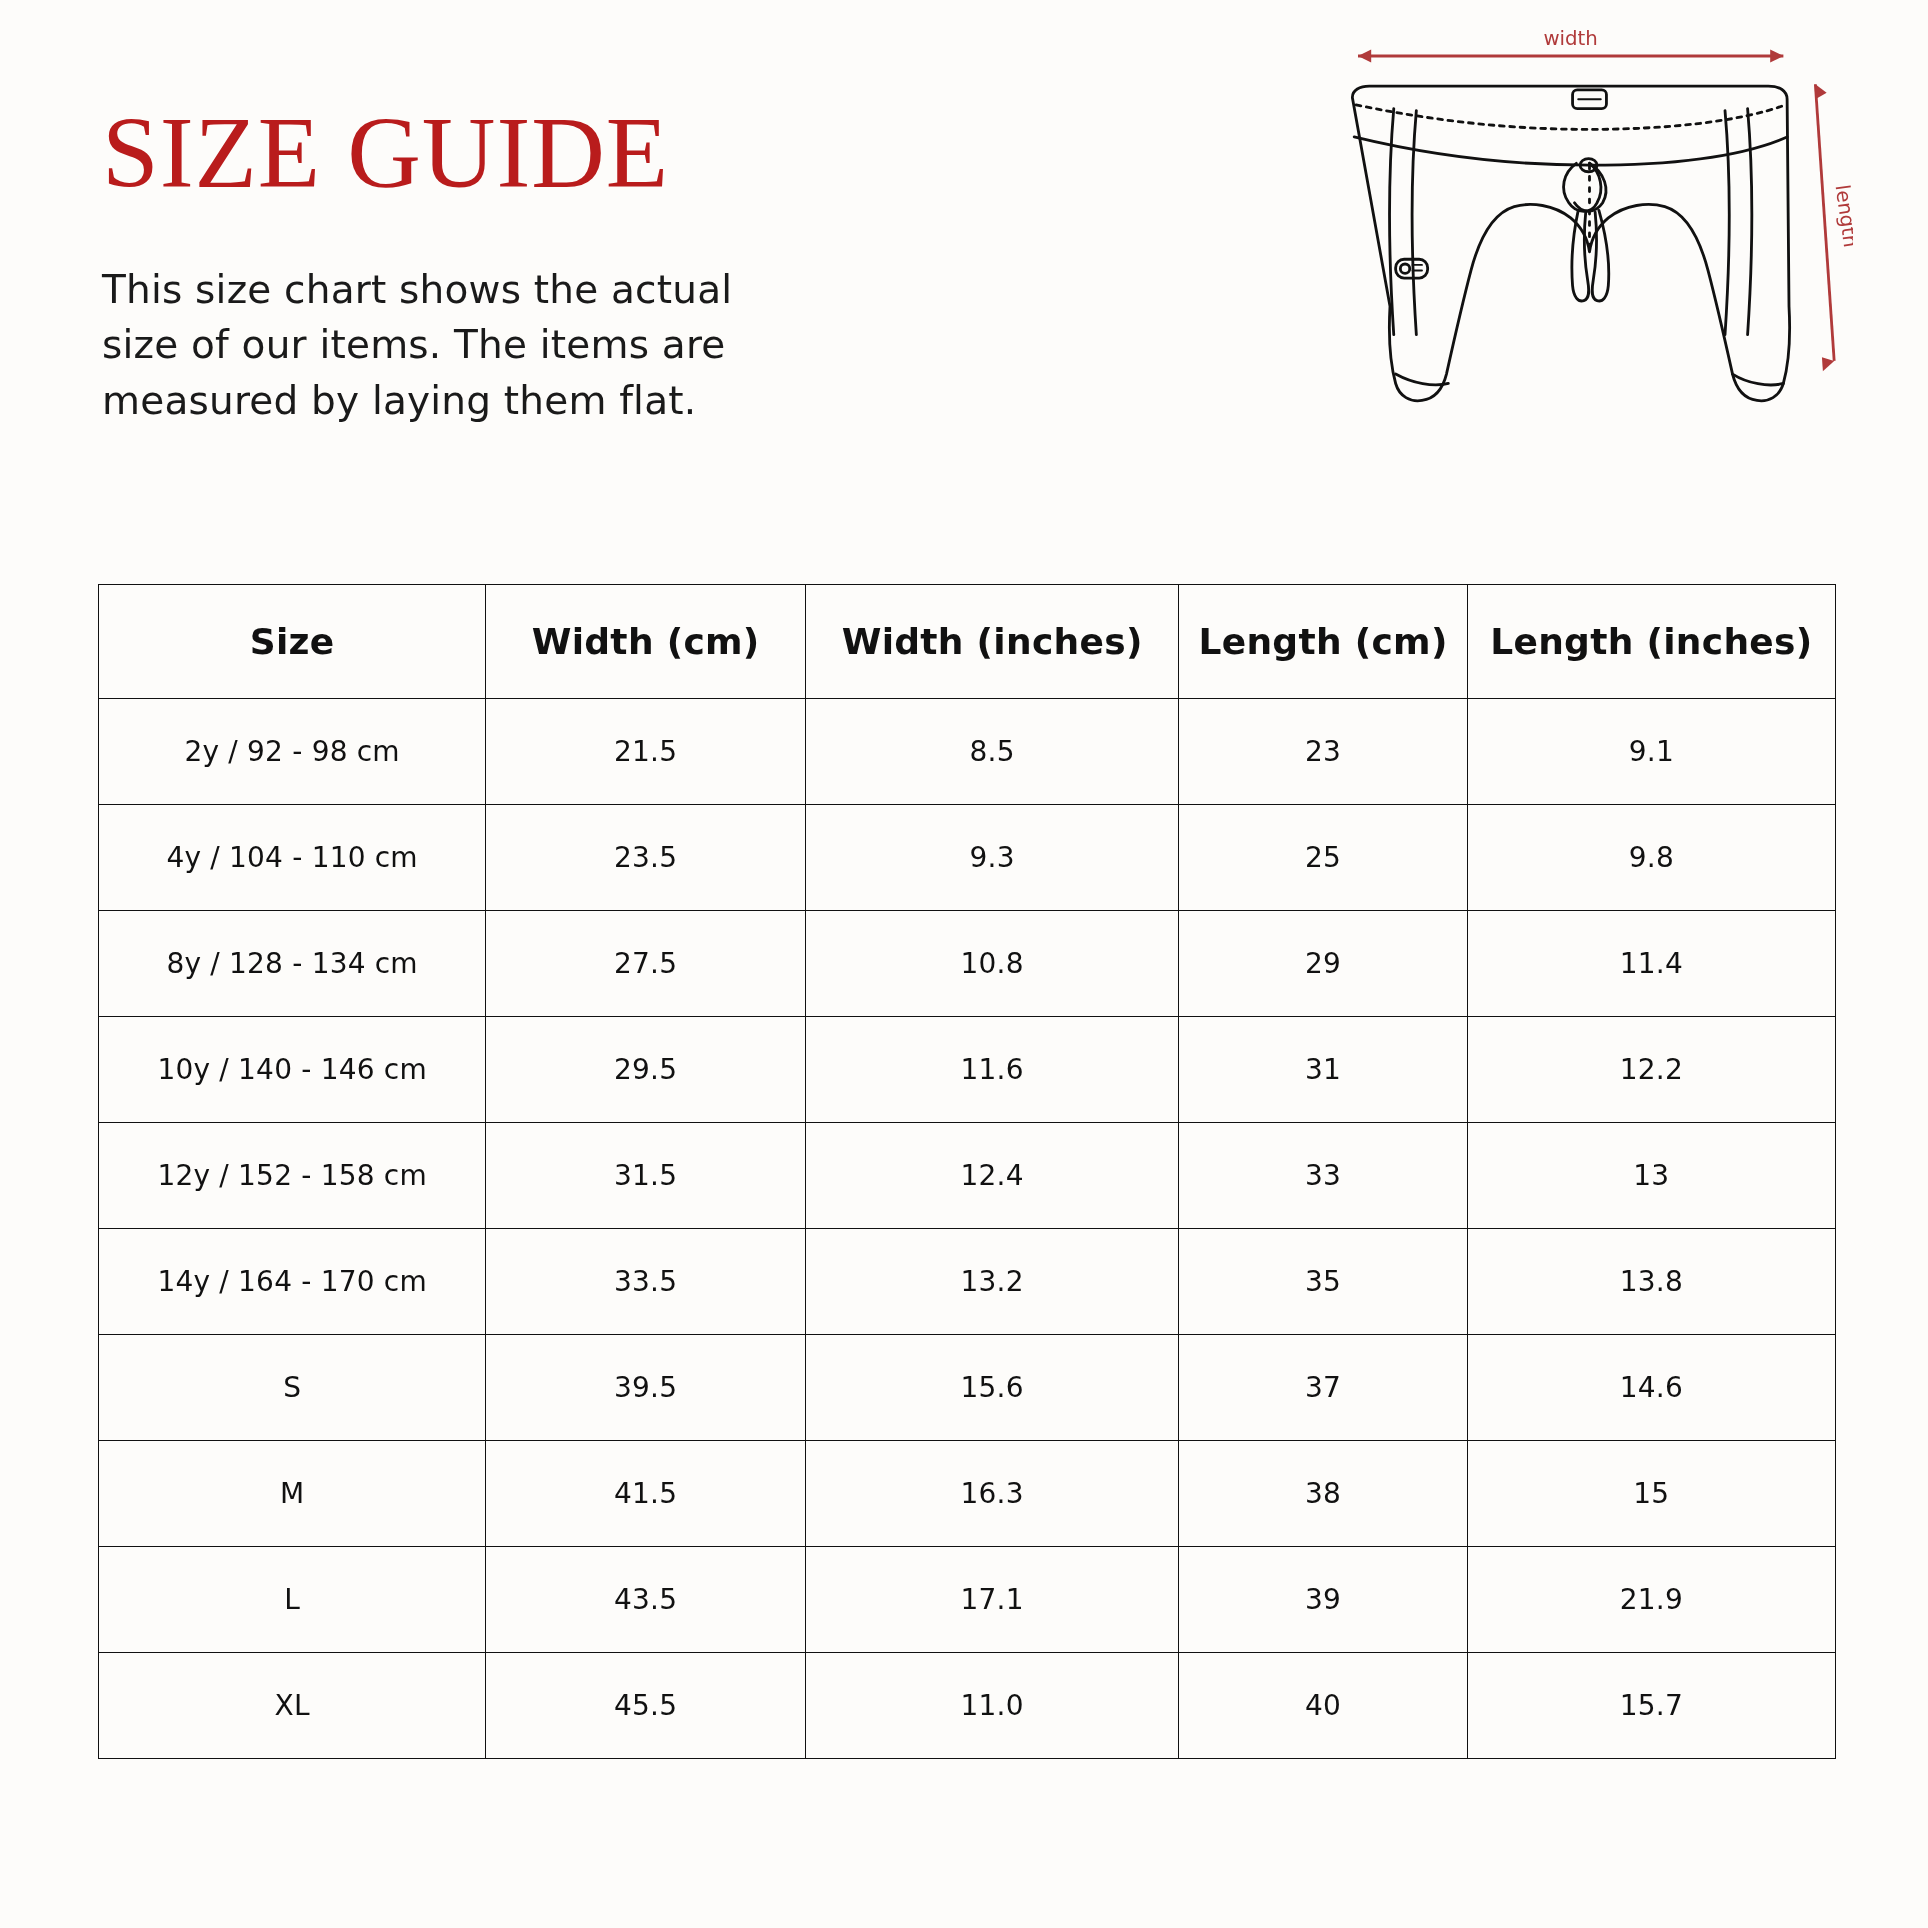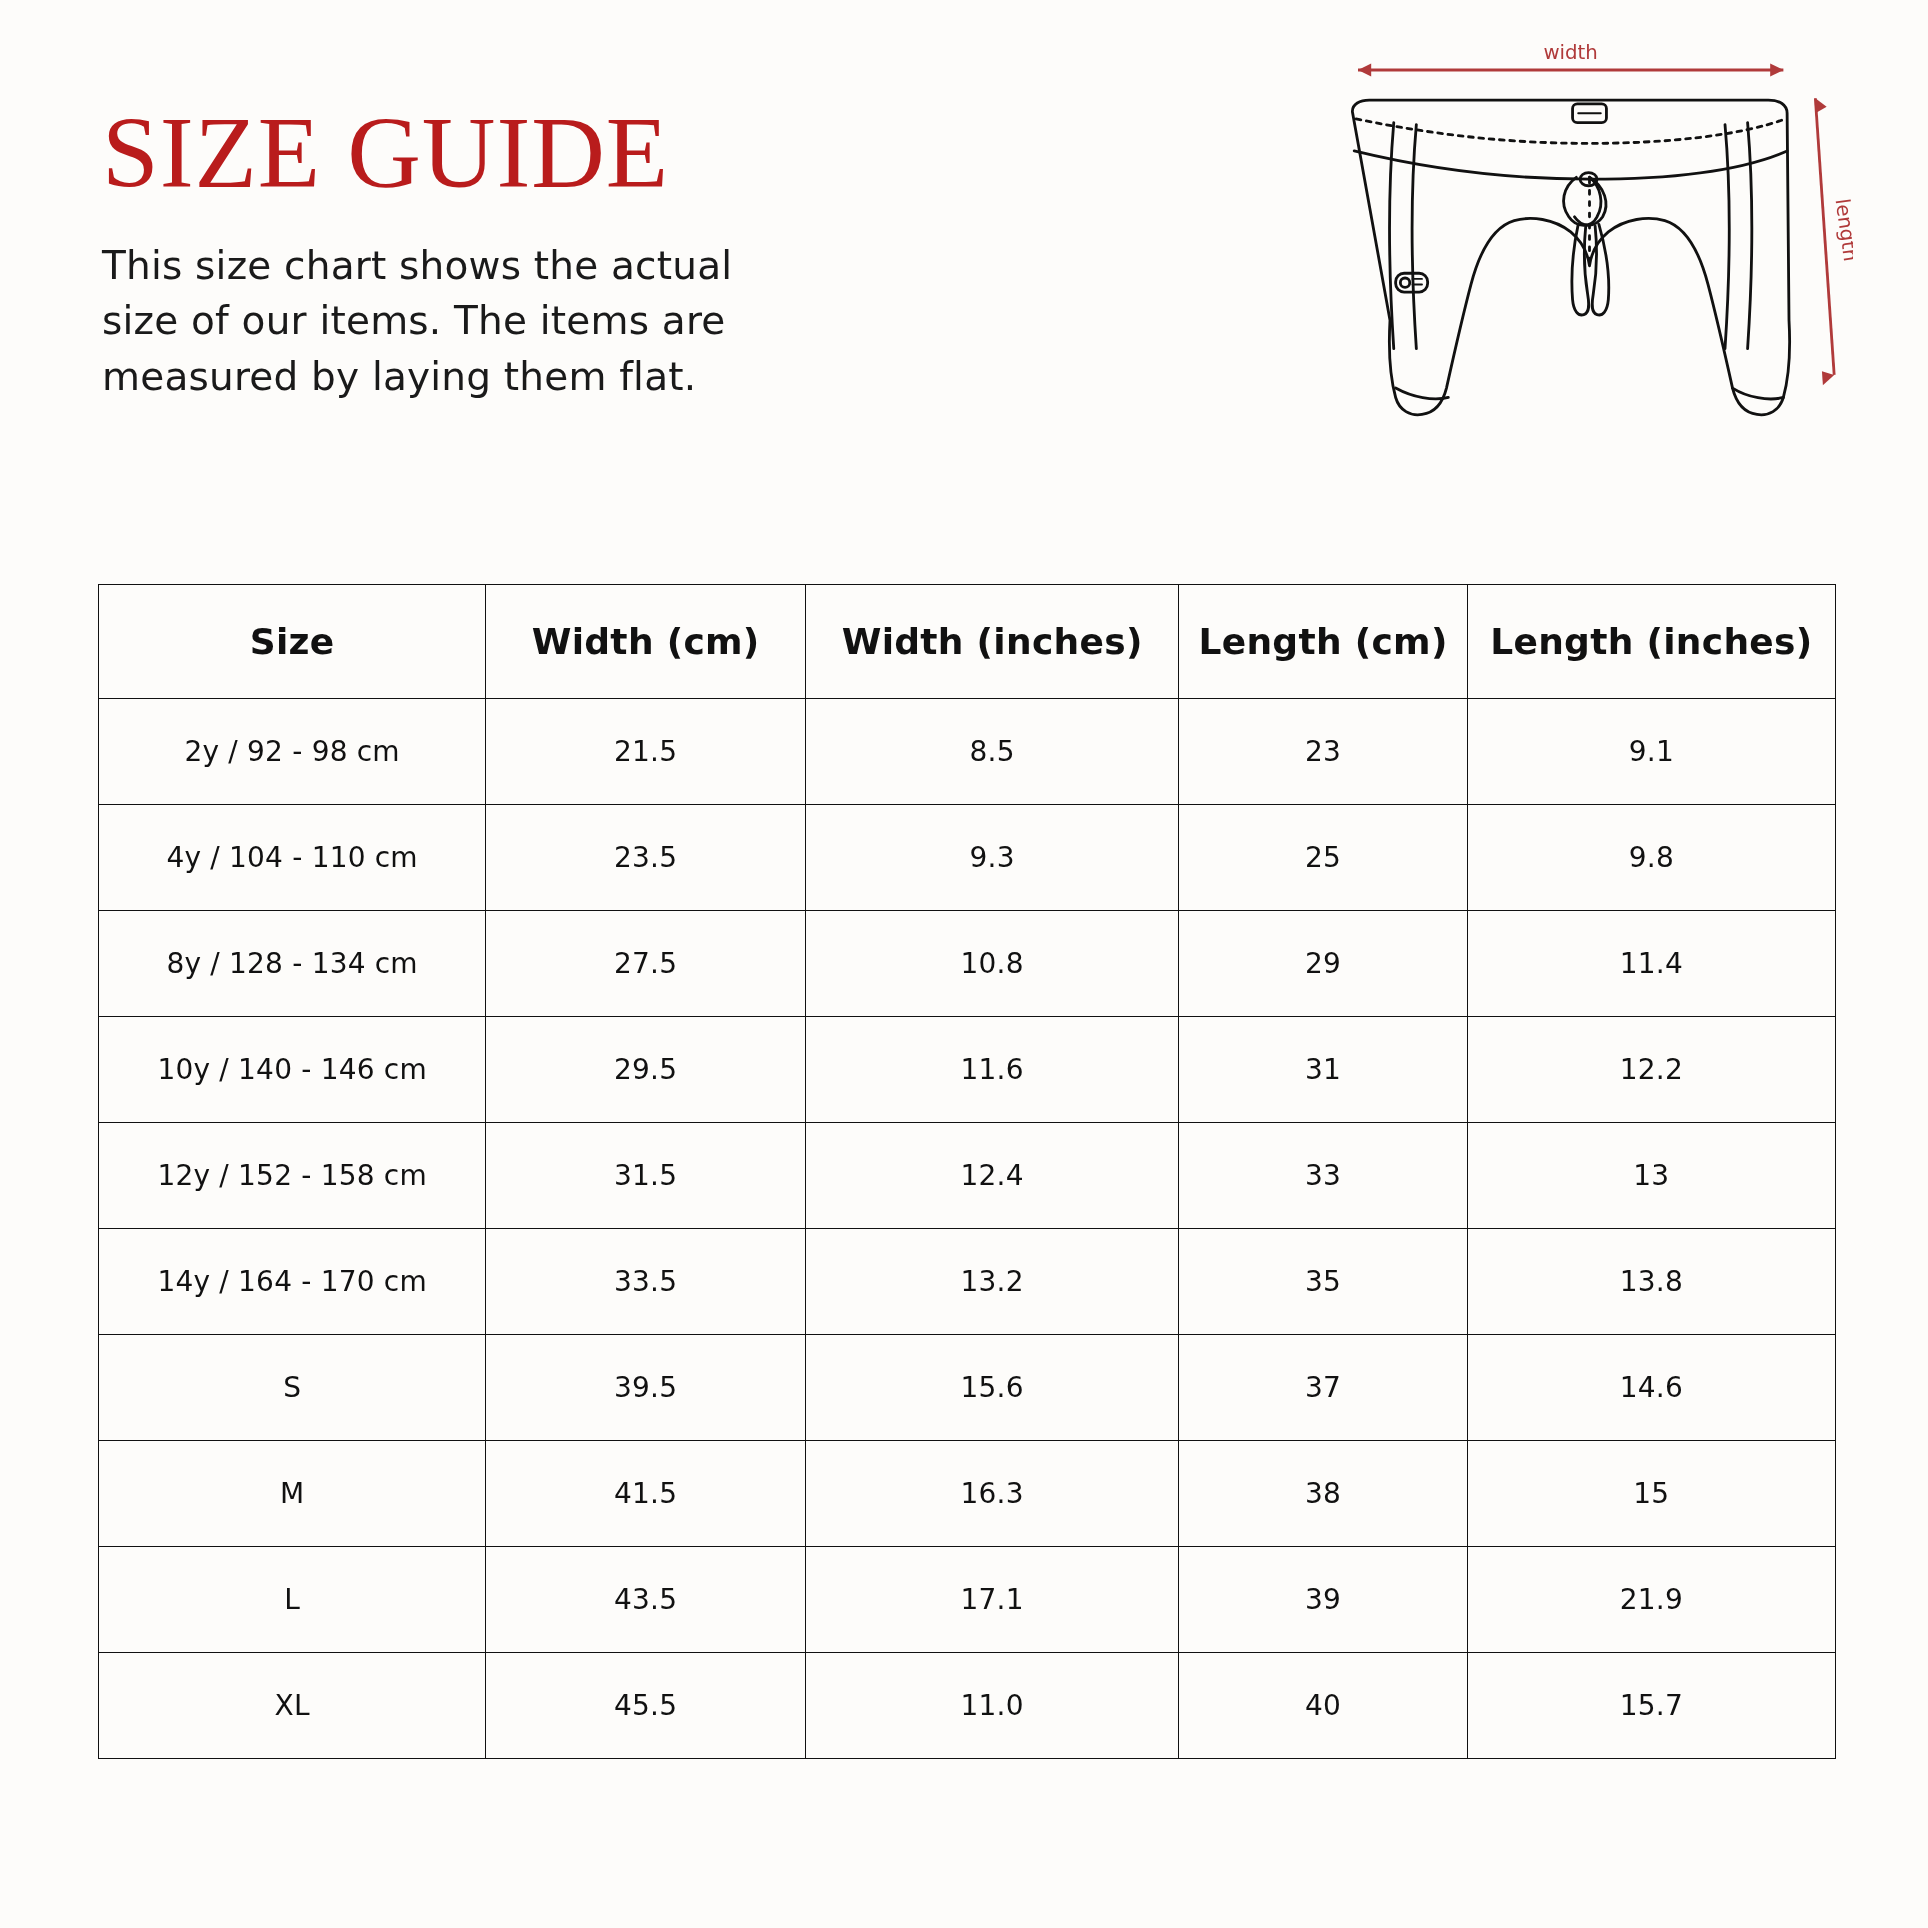--- a/index.html
+++ b/index.html
@@ -34,35 +34,35 @@
     font-family: "Liberation Serif", serif;
     font-size: 102px;
     line-height: 1.0;
     letter-spacing: 0.9px;
     font-weight: 400;
     color: #b91c1c;
     margin: 0 0 0 0;
     white-space: nowrap;
   }
   .subtitle {
-    margin-top: 34px;
+    margin-top: 58px;
     font-size: 39px;
     line-height: 1.42;
     color: #1a1a1a;
     font-family: "DejaVu Sans", sans-serif;
     font-weight: 400;
     letter-spacing: 0.2px;
     max-width: 716px;
   }
 
   
   .illustration {
     position: absolute;
     right: 75px;
-    top: 38px;
+    top: 24px;
     width: 527px;
     height: 527px;
   }
   .illustration svg {
     display: block;
     width: 100%;
     height: 100%;
   }
 
   

